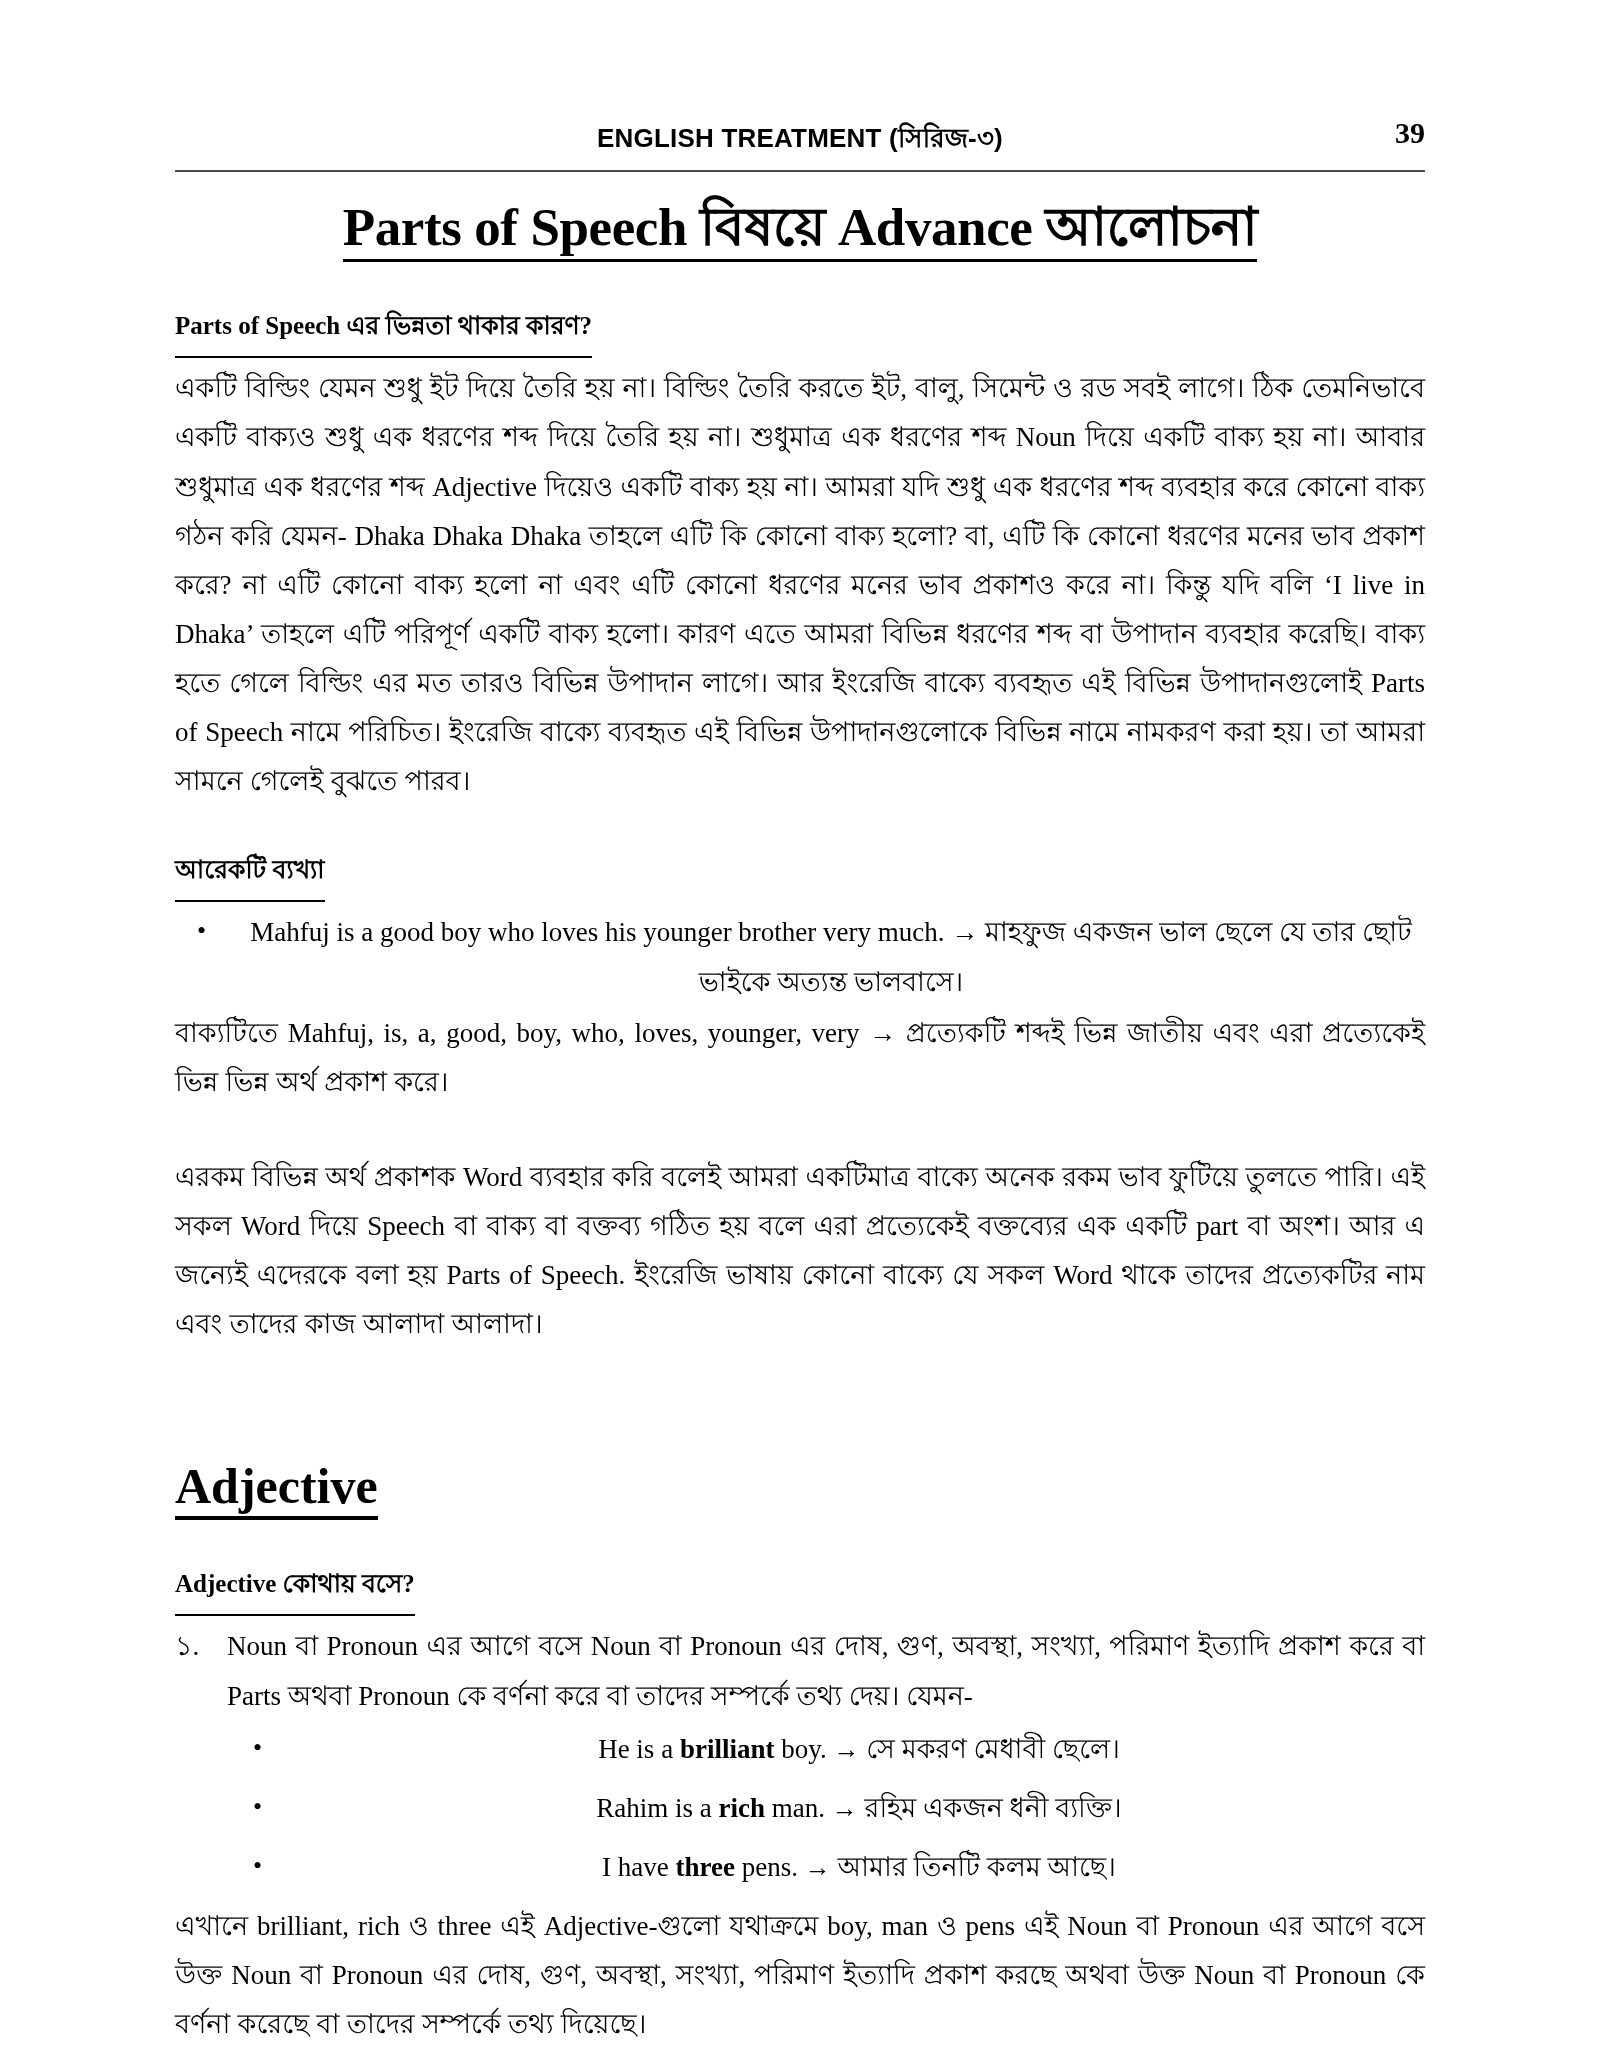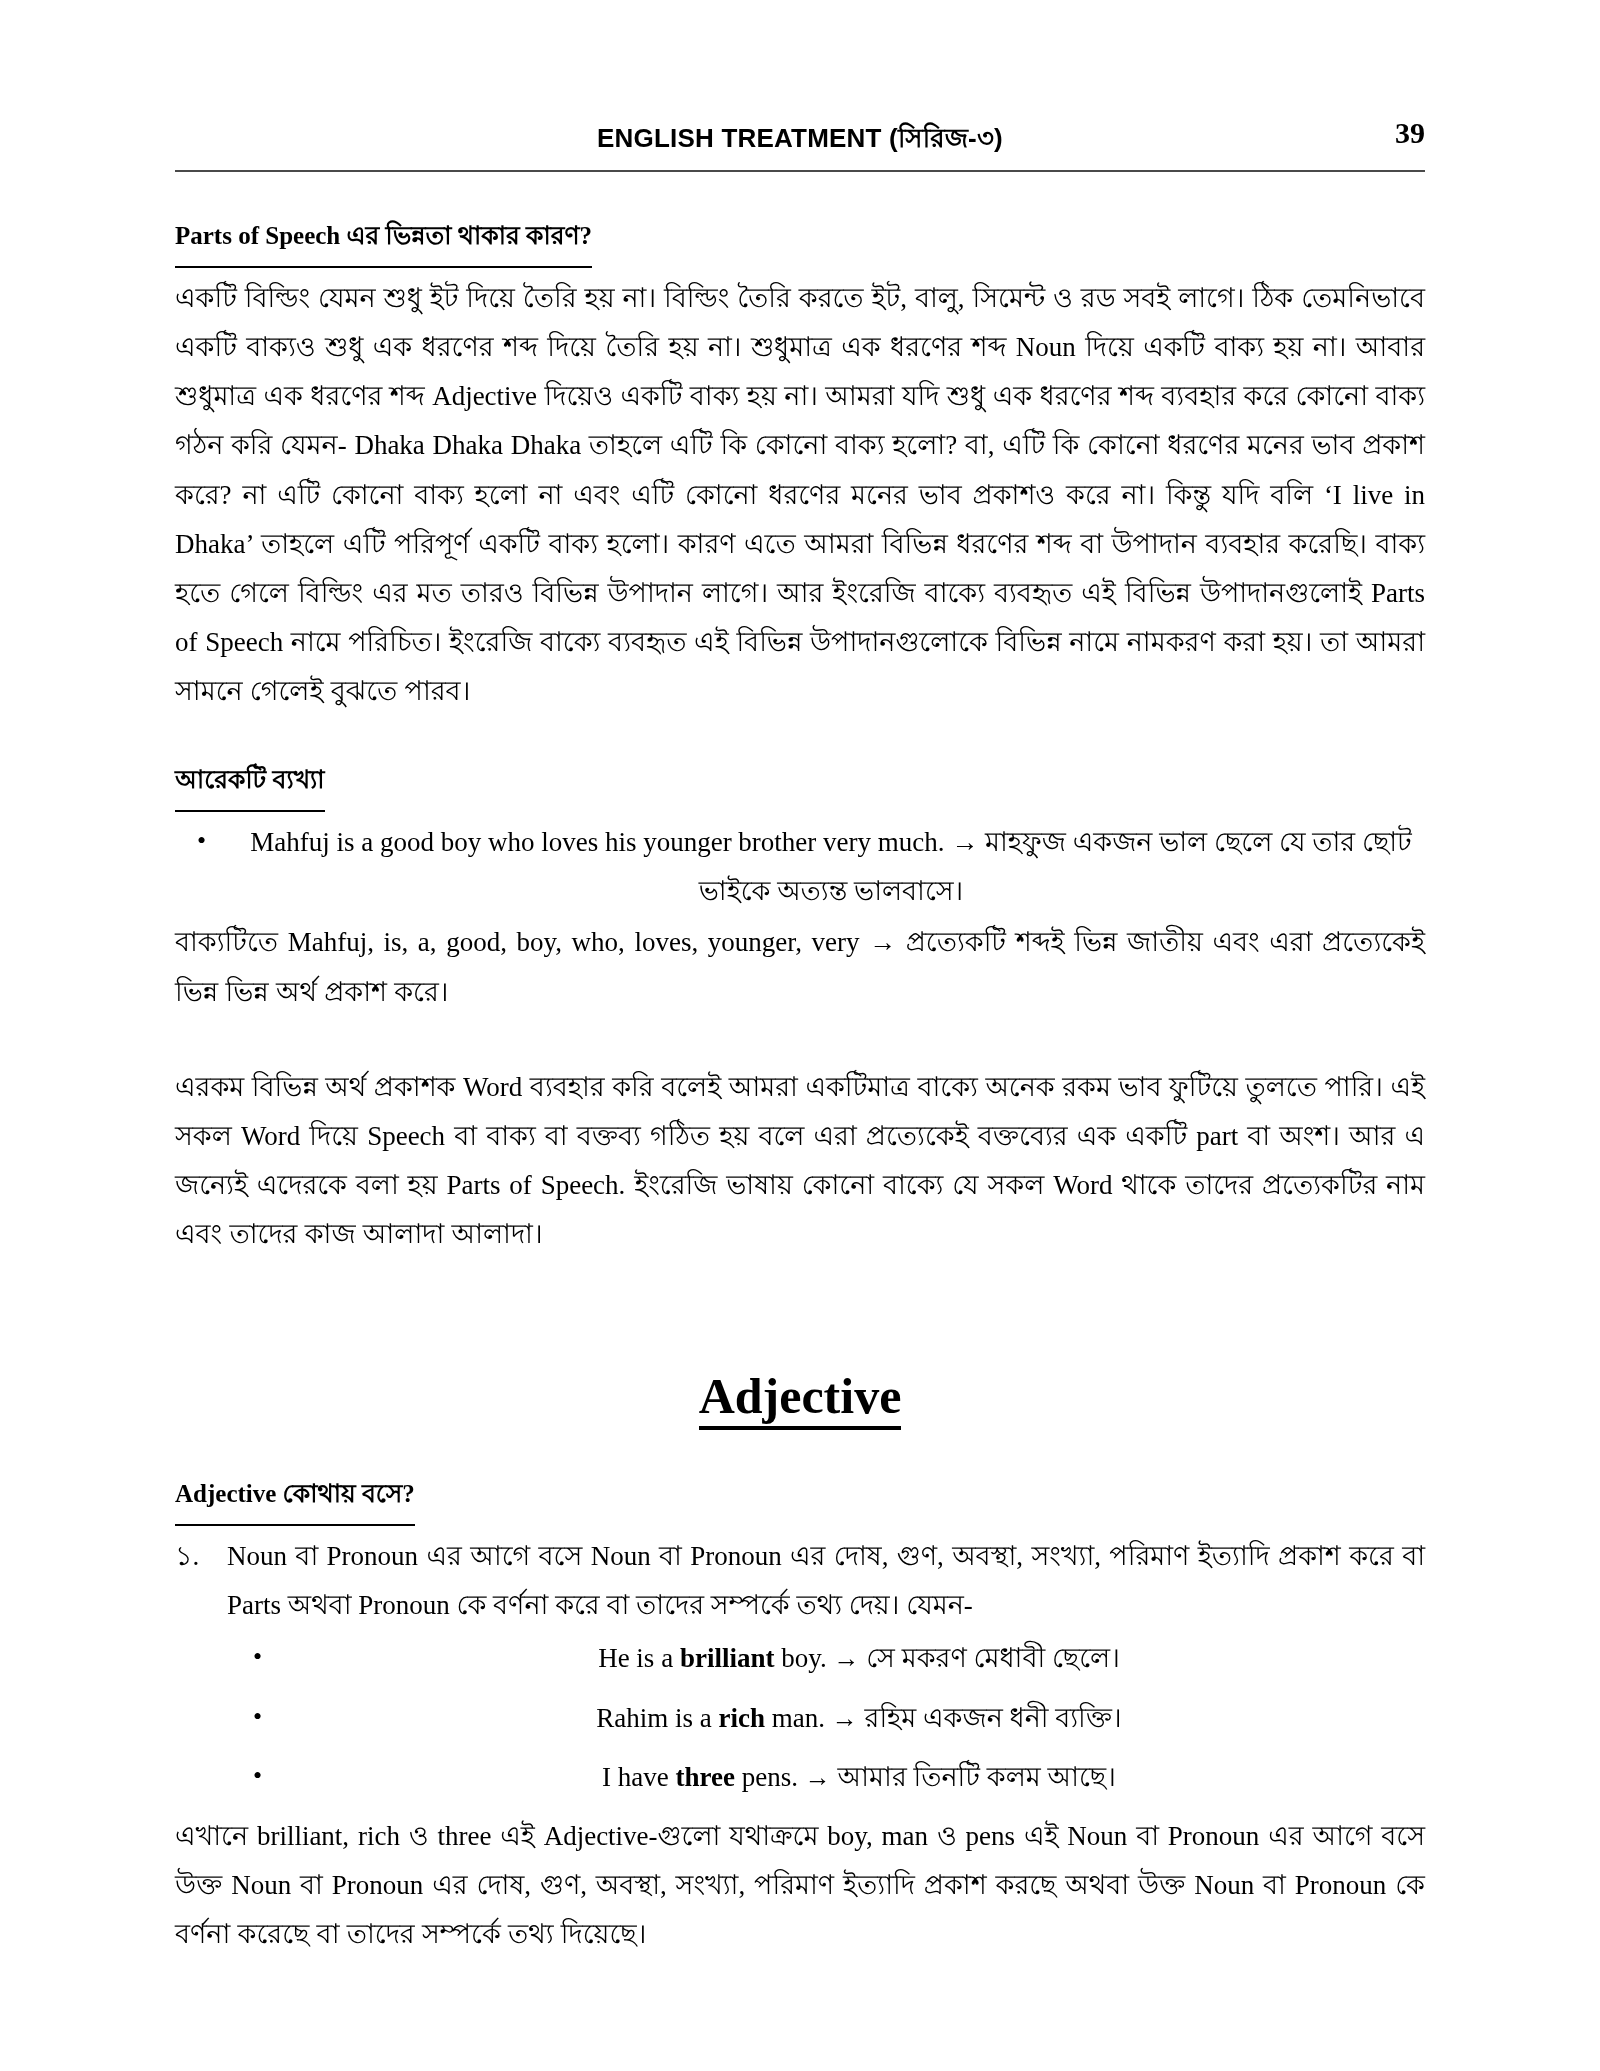--- a/index.html
+++ b/index.html
@@ -65,21 +65,20 @@
     margin: 26px 0 0 0;
     letter-spacing: -0.4px;
   }
   .doc-title .u {
     border-bottom: 3px solid #000;
     padding-bottom: 2px;
     display: inline-block;
   }
 
   .section-title {
-    text-align: center;
     font-size: 50px;
     font-weight: bold;
     margin: 108px 0 0 0;
   }
   .section-title .u {
     border-bottom: 4px solid #000;
     padding-bottom: 1px;
     display: inline-block;
   }
 
@@ -158,20 +157,21 @@
 
 <div class="page">
   <div class="content">
 
     <div class="running-head">
       <div class="running-head-title">ENGLISH TREATMENT (সিরিজ-৩)</div>
       <div class="running-head-page">39</div>
     </div>
     <hr class="head-rule">
 
+    <h1 class="doc-title"><span class="u">Parts of Speech বিষয়ে Advance আলোচনা</span></h1>
 
     <div class="sub-head"><span class="u">Parts of Speech এর ভিন্নতা থাকার কারণ?</span></div>
     <p class="para">একটি বিল্ডিং যেমন শুধু ইট দিয়ে তৈরি হয় না। বিল্ডিং তৈরি করতে ইট, বালু, সিমেন্ট ও রড সবই লাগে। ঠিক তেমনিভাবে একটি বাক্যও শুধু এক ধরণের শব্দ দিয়ে তৈরি হয় না। শুধুমাত্র এক ধরণের শব্দ Noun দিয়ে একটি বাক্য হয় না। আবার শুধুমাত্র এক ধরণের শব্দ Adjective দিয়েও একটি বাক্য হয় না। আমরা যদি শুধু এক ধরণের শব্দ ব্যবহার করে কোনো বাক্য গঠন করি যেমন- Dhaka Dhaka Dhaka তাহলে এটি কি কোনো বাক্য হলো? বা, এটি কি কোনো ধরণের মনের ভাব প্রকাশ করে? না এটি কোনো বাক্য হলো না এবং এটি কোনো ধরণের মনের ভাব প্রকাশও করে না। কিন্তু যদি বলি ‘I live in Dhaka’ তাহলে এটি পরিপূর্ণ একটি বাক্য হলো। কারণ এতে আমরা বিভিন্ন ধরণের শব্দ বা উপাদান ব্যবহার করেছি। বাক্য হতে গেলে বিল্ডিং এর মত তারও বিভিন্ন উপাদান লাগে। আর ইংরেজি বাক্যে ব্যবহৃত এই বিভিন্ন উপাদানগুলোই Parts of Speech নামে পরিচিত। ইংরেজি বাক্যে ব্যবহৃত এই বিভিন্ন উপাদানগুলোকে বিভিন্ন নামে নামকরণ করা হয়। তা আমরা সামনে গেলেই বুঝতে পারব।</p>
 
     <div class="sub-head"><span class="u">আরেকটি ব্যখ্যা</span></div>
 
     <ul class="bullets">
       <li>Mahfuj is a good boy who loves his younger brother very much. → মাহফুজ একজন ভাল ছেলে যে তার ছোট ভাইকে অত্যন্ত ভালবাসে।</li>
     </ul>
 

